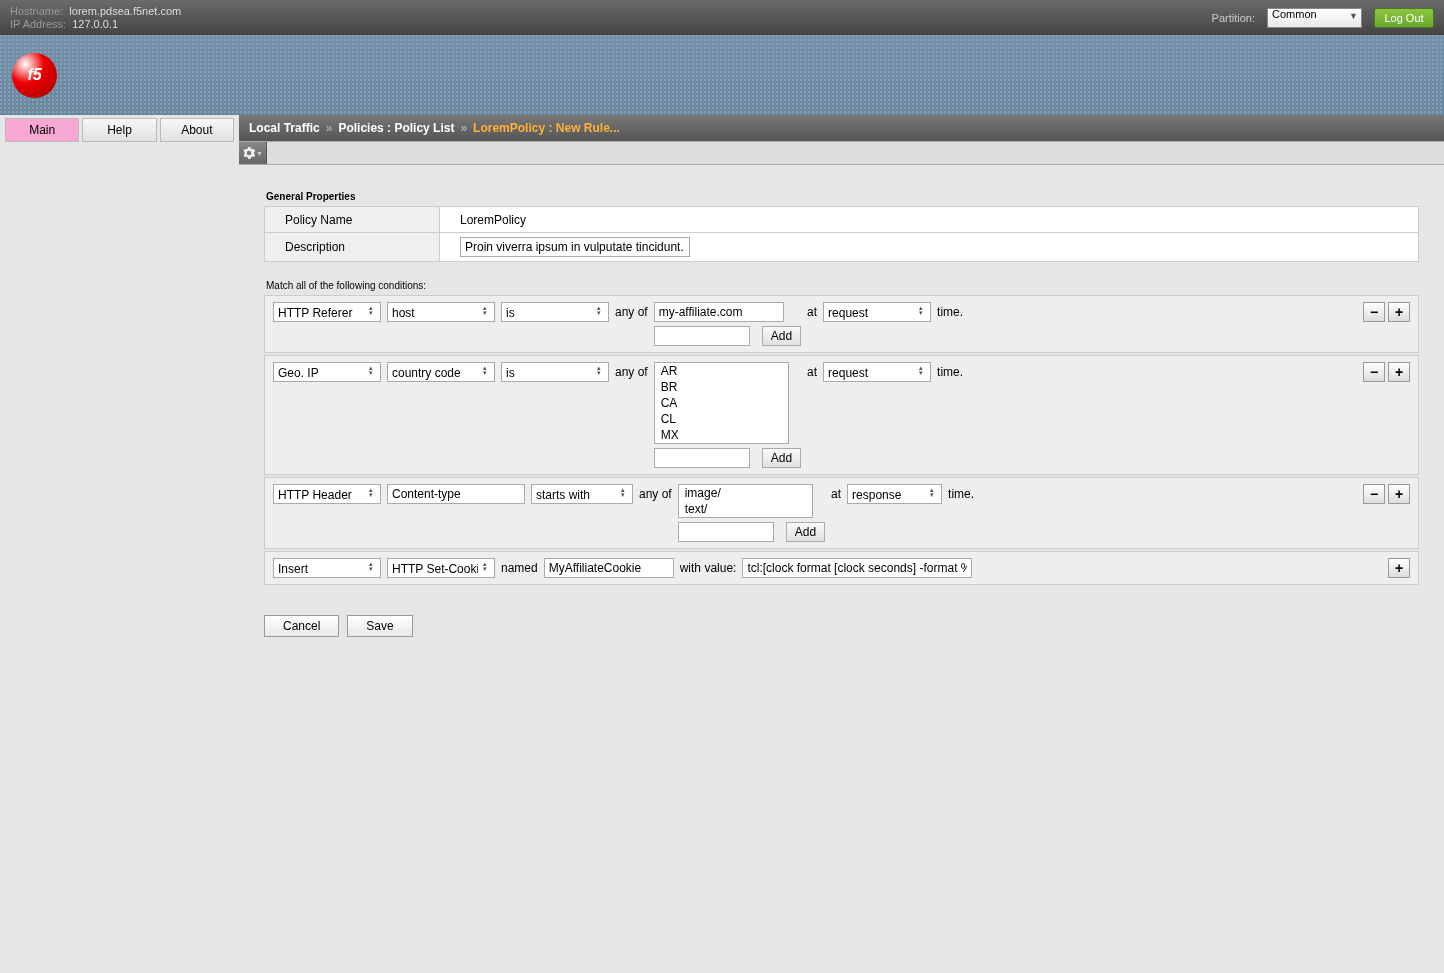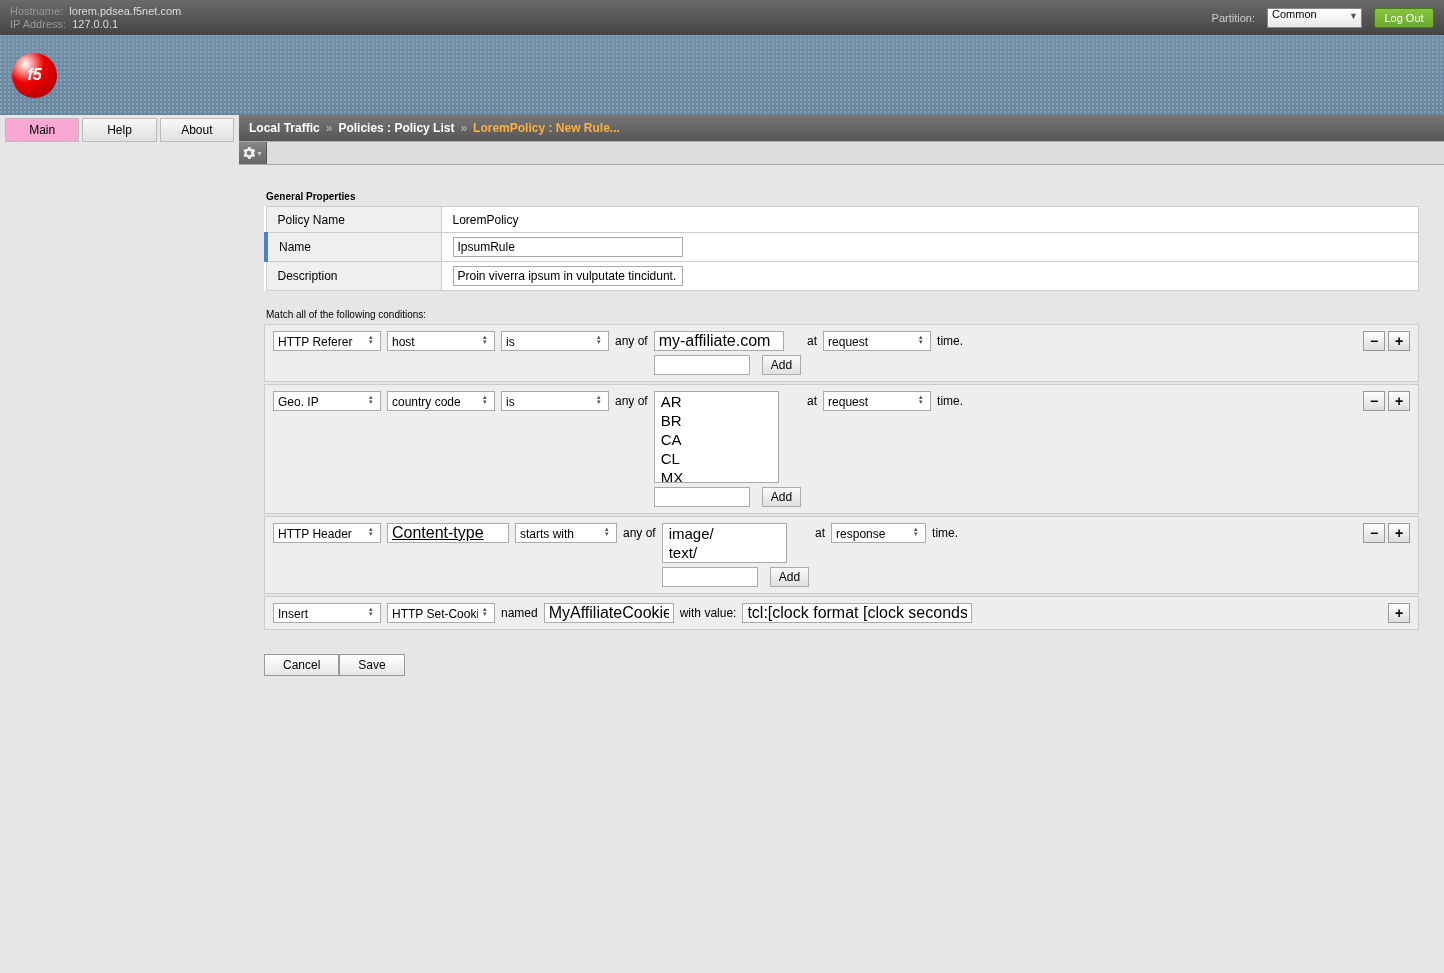--- a/index.html
+++ b/index.html
@@ -26,40 +26,40 @@
 .breadcrumb .sep { margin: 0 6px; color: #aaa; }
 .breadcrumb .link { color: #fff; }
 .breadcrumb .current { color: #ffb13d; }
 .toolbar { height: 24px; background: #ddd; border-top:1px solid #aaa; border-bottom:1px solid #aaa; display:flex; align-items:stretch; }
 .gearbtn { width: 28px; background: linear-gradient(#888,#666); display:flex; align-items:center; justify-content:center; cursor:pointer; border-right:1px solid #555; }
 .gearbtn svg { width:12px; height:12px; fill:#eee; }
 .gearbtn .caret { margin-left:2px; font-size:8px; color:#ccc; }
 .content { padding: 16px 25px; background: #e6e6e6; flex:1; }
 .section-title { font-weight: bold; font-size: 10px; margin: 10px 2px 4px; }
 .proptable { width: 100%; border-collapse: collapse; background: #fff; }
-.proptable td { border: 1px solid #ccc; padding: 4px 11px; height: 26px; font-size: 12px; }
+.proptable td { border: 1px solid #ccc; padding: 4px 20px; height: 26px; font-size: 12px; }
 .proptable td.label { width: 175px; background: #efefef; }
 .proptable tr.req td.label { border-left: 4px solid #4a84c4; }
 .txtinput { border: 1px solid #aaa; padding: 2px 4px; font-size: 12px; width: 230px; height: 20px; }
 .sel { border: 1px solid #aaa; background: #fff; font-size: 12px; height: 20px; padding: 1px 16px 0 4px; -webkit-appearance: none; appearance: none; position: relative; }
 .selwrap { position: relative; display: inline-block; }
 .selwrap::after { content: ""; position: absolute; right: 4px; top: 4px; width: 8px; height: 10px; background: linear-gradient(#333,#333) no-repeat center 1px/6px 2px, linear-gradient(#333,#333) no-repeat center 6px/6px 2px; pointer-events:none; }
 .selwrap.updown::after { content:"▴\A▾"; white-space:pre; font-size:7px; line-height:5px; top:3px; background:none; color:#555; }
 .condrow { border: 1px solid #ccc; background: #eee; padding: 6px 8px; display: flex; align-items: flex-start; gap: 6px; font-size: 12px; position: relative; margin-bottom: 2px; }
 .condrow .label { padding-top: 3px; }
-.listbox { border: 1px solid #aaa; background: #fff; width: 125px; font-size: 15px; max-height: 92px; overflow-y: auto; }
+.listbox { border: 1px solid #aaa; background: #fff; width: 135px; font-size: 12px; max-height: 92px; overflow-y: auto; }
 .listbox div { padding: 1px 6px; }
 .listcol { display: flex; flex-direction: column; gap: 4px; }
 .addrow { display: flex; gap: 12px; }
-.smallinput { border: 1px solid #aaa; padding: 2px 4px; font-size: 16px; width: 96px; height: 20px; }
+.smallinput { border: 1px solid #aaa; padding: 2px 4px; font-size: 12px; width: 96px; height: 20px; }
 .smallinput.v { width: 130px; }
 .addbtn { border: 1px solid #aaa; background: linear-gradient(#fafafa,#e0e0e0); height: 20px; padding: 0 8px; font-size: 12px; cursor: pointer; }
 .rowbtns { position: absolute; right: 8px; top: 6px; display: flex; gap: 3px; }
 .sqbtn { width: 22px; height: 20px; border: 1px solid #999; background: linear-gradient(#fff,#ddd); font-weight: bold; font-size: 14px; line-height: 14px; cursor: pointer; display:flex; align-items:center; justify-content:center; }
-.footbtns { margin-top: 24px; display: flex; }
+.footbtns { margin-top: 30px; display: flex; gap: 8px; }
 .footbtn { border: 1px solid #999; background: linear-gradient(#fff,#e8e8e8); padding: 3px 18px; font-size: 12px; cursor: pointer; }
 .sel.w105 { width: 108px; }
 .sel.w85 { width: 102px; }
 .sel.w90 { width: 95px; }
 </style>
 </head>
 <body>
 
 <div class="topbar">
   <div class="hostline">
@@ -105,24 +105,20 @@
       </div>
     </div>
 
     <div class="content">
       <div class="section-title">General Properties</div>
       <table class="proptable">
         <tbody>
             <tr>
           <td class="label">Policy Name</td>
           <td>LoremPolicy</td>
-        </tr>
-        <tr class="req">
-          <td class="label">Name</td>
-          <td><input class="txtinput" value="IpsumRule" style=""></td>
         </tr>
         <tr>
           <td class="label">Description</td>
           <td><input class="txtinput" value="Proin viverra ipsum in vulputate tincidunt." style=""></td>
         </tr>
       </tbody>
         </table>
 
       <div class="section-title" style="font-weight:normal;margin-top:18px;">Match all of the following conditions:</div>
 
@@ -169,21 +165,21 @@
         <span class="selwrap updown"><select class="sel w105"><option>request</option></select></span>
         <span class="label">time.</span>
         <div class="rowbtns">
           <button class="sqbtn">−</button>
           <button class="sqbtn">+</button>
         </div>
       </div>
 
       <div class="condrow">
         <span class="selwrap updown"><select class="sel w105"><option>HTTP Header</option></select></span>
-        <input class="smallinput v" style="width: 122px; text-decoration: underline;" value="Content-type">
+        <input class="smallinput v" style="width: 138px;" value="Content-type">
         <span class="selwrap updown"><select class="sel w85"><option>starts with</option></select></span>
         <span class="label">any of</span>
         <div class="listcol">
           <div class="listbox" style="max-height:40px;">
             <div>image/</div>
             <div>text/</div>
           </div>
           <div class="addrow">
             <input class="smallinput" style="">
             <button class="addbtn">Add</button>

